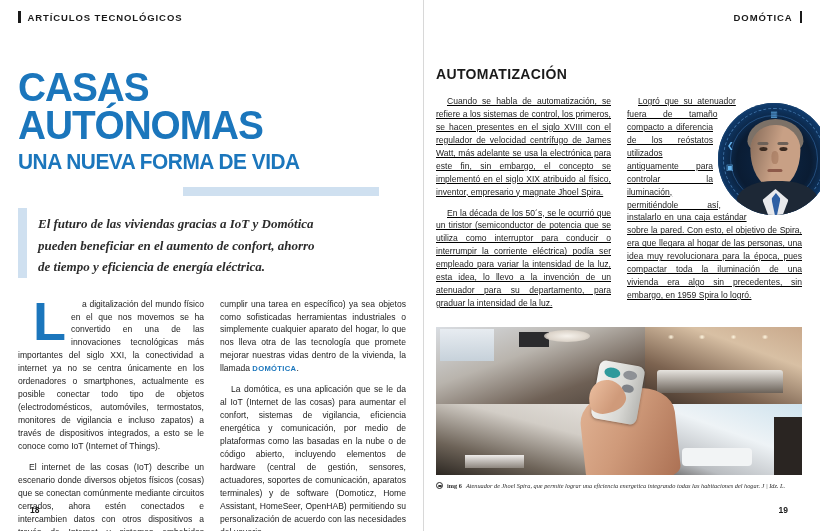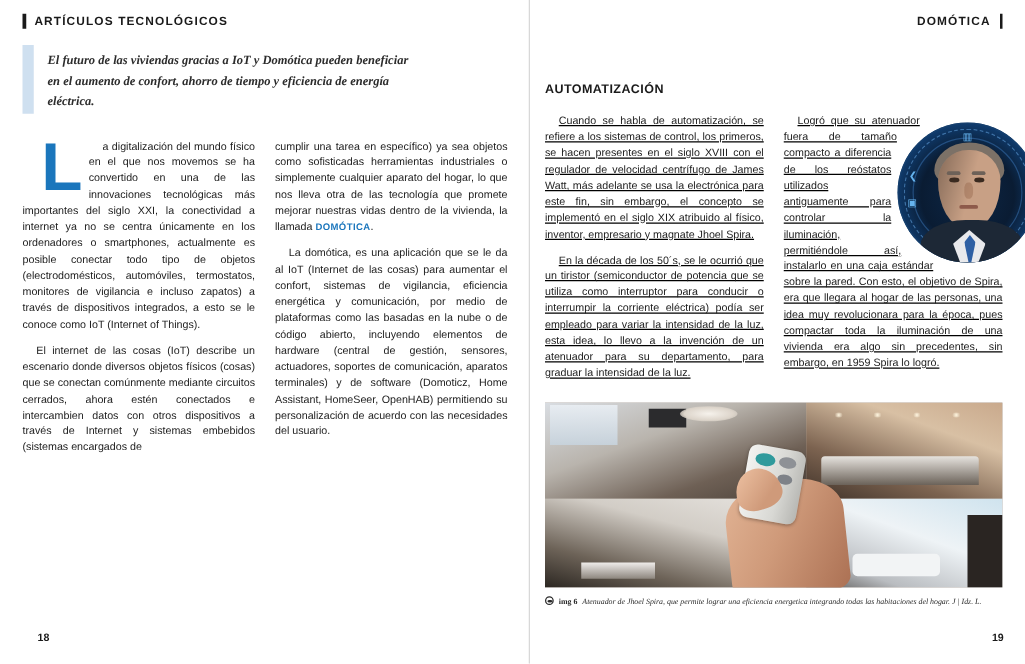--- a/index.html
+++ b/index.html
@@ -106,21 +106,21 @@
     width: 9px;
     min-height: 34px;
     background: #cfe0f0;
     flex: none;
     margin-top: -5px;
   }
   .lead-text {
     font-family: "Liberation Serif", serif;
     font-style: italic;
     font-weight: 700;
-    font-size: 10px;
+    font-size: 13px;
     line-height: 1.65;
     color: #2c2c2c;
     max-width: 292px;
   }
 
   
   .cols {
     display: flex;
     gap: 16px;
     margin-top: 20px;
@@ -155,21 +155,21 @@
     line-height: 0.78;
     font-weight: 700;
     color: #1b76bc;
     margin: 2px 5px 0 4px;
     font-family: "Liberation Sans", sans-serif;
   }
 
   
   .section-title {
     margin-top: 42px;
-    font-size: 10px;
+    font-size: 14px;
     font-weight: 700;
     letter-spacing: 0.35px;
     color: #1a1a1a;
   }
   .page-right .cols { margin-top: 13px; gap: 16px; text-decoration: underline; }
 
   
   .portrait-float {
     float: right;
     width: 112px;
@@ -415,36 +415,41 @@
 
   
   .folio {
     position: absolute;
     bottom: 16px;
     font-size: 8.5px;
     font-weight: 700;
     color: #1a1a1a;
   }
   .folio-left  { left: 30px; }
-  .folio-right { right: 15px; }
+  .folio-right { right: 30px; }
 </style>
 </head>
 <body>
 
 <div class="spread">
 
   <div class="gutter"></div>
 
   <div class="page page-left">
 
     <div class="runhead">
       <span class="runhead-rule"></span>
       <span class="runhead-label">ARTÍCULOS TECNOLÓGICOS</span>
     </div>
 
+    <div class="title-block">
+      <div class="headline">CASAS AUTÓNOMAS</div>
+      <div class="subhead">UNA NUEVA FORMA DE VIDA</div>
+      <div class="accent-bar"></div>
+    </div>
 
     <div class="lead-wrap">
       <div class="lead-accent"></div>
       <div class="lead-text">El futuro de las viviendas gracias a IoT y Domótica pueden beneficiar en el aumento de confort, ahorro de tiempo y eficiencia de energía eléctrica.</div>
     </div>
 
     <div class="cols">
 
       <div class="col">
         <p class="body dropcap-para">

